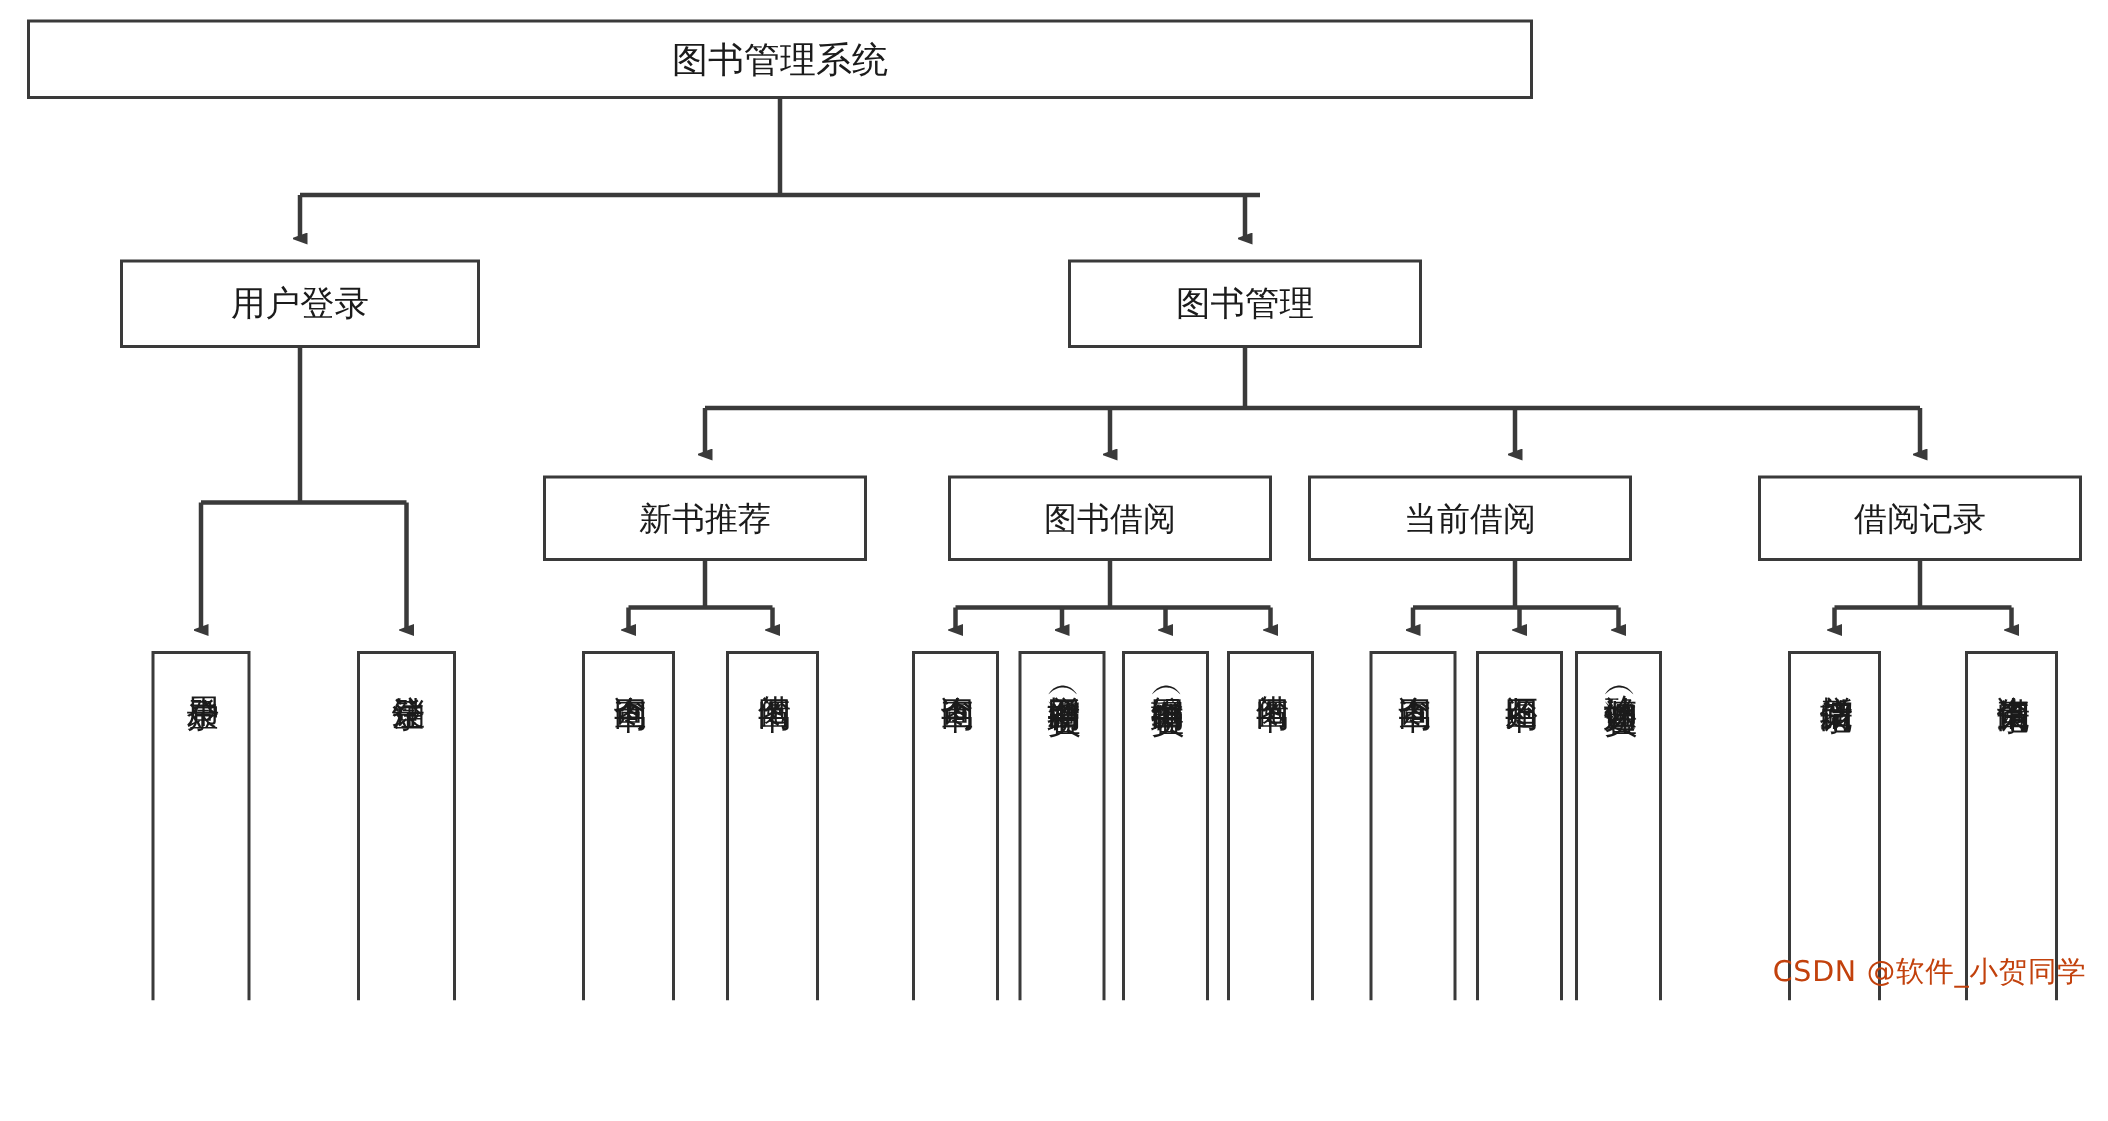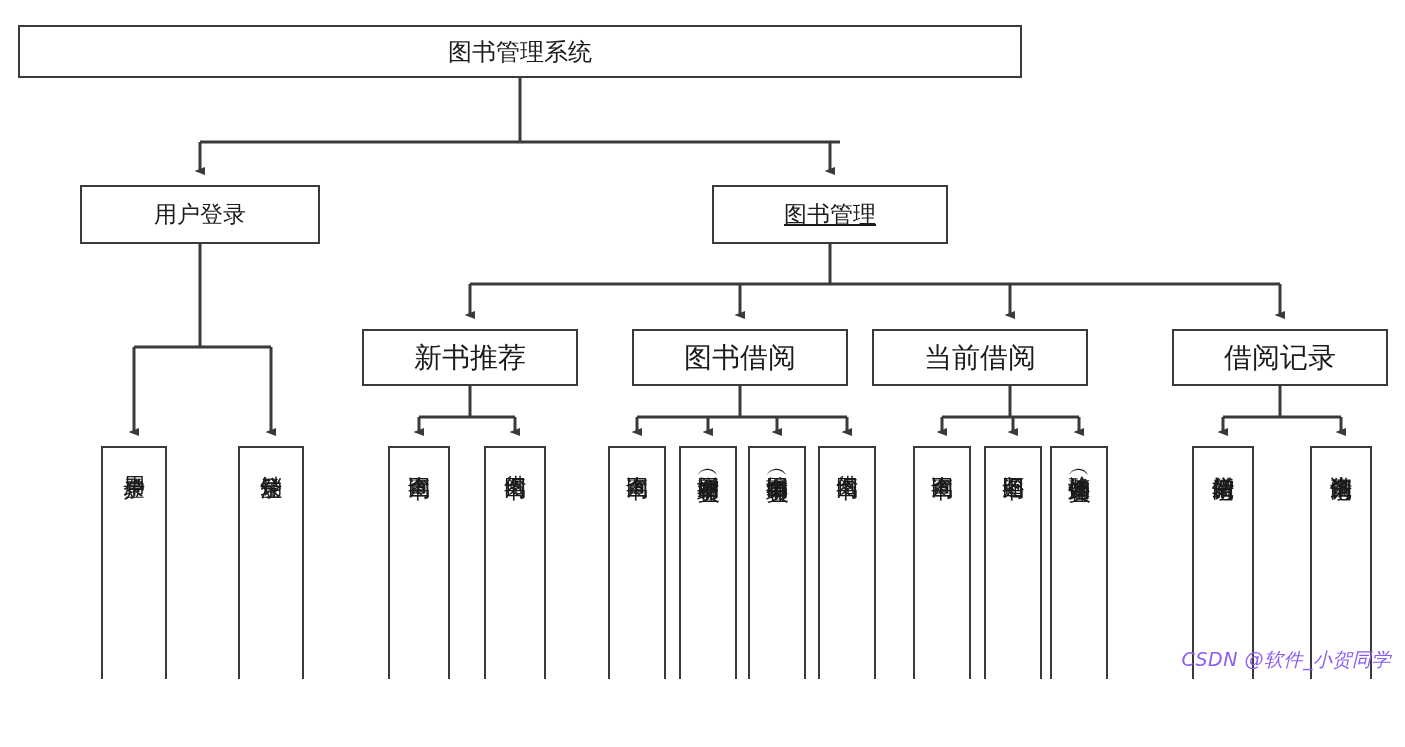--- a/index.html
+++ b/index.html
@@ -9,21 +9,20 @@
   }
   body {
     font-family: "DejaVu Sans", "Liberation Sans", sans-serif;
   }
   #canvas {
     position: relative;
     width: 1405px;
     height: 667px;
     background: #ffffff;
     overflow: hidden;
-    margin-top: 12px;
   }
   #edges {
     position: absolute;
     left: 0;
     top: 0;
     width: 1405px;
     height: 747px;
   }
   .node {
     position: absolute;
@@ -35,21 +34,21 @@
     justify-content: center;
     color: #1b1b1b;
   }
   .node.root {
     font-size: 24px;
   }
   .node.level2 {
     font-size: 23px;
   }
   .node.level3 {
-    font-size: 28px;
+    font-size: 22px;
   }
   .leaf {
     position: absolute;
     box-sizing: border-box;
     background: #ffffff;
     border: 2.5px solid #3a3a3a;
     display: flex;
     align-items: flex-start;
     justify-content: center;
     padding-top: 10px;
@@ -126,21 +125,21 @@
       <path d="M1280,374 L1280,405"></path>
       <path d="M1223,405 L1341,405"></path>
       <path d="M1223,405 L1223,420" marker-end="url(#arrow)"></path>
       <path d="M1341,405 L1341,420" marker-end="url(#arrow)"></path>
     </g>
   </svg>
 
   <div class="node root" style="left: 18px; top: 13px; width: 1004px; height: 53px;">图书管理系统</div>
 
   <div class="node level2" style="left: 80px; top: 173px; width: 240px; height: 59px;">用户登录</div>
-  <div class="node level2" style="left: 712px; top: 173px; width: 236px; height: 59px; text-decoration: underline;">图书管理</div>
+  <div class="node level2" style="left: 712px; top: 173px; width: 236px; height: 59px;">图书管理</div>
 
   <div class="node level3" style="left: 362px; top: 317px; width: 216px; height: 57px;">新书推荐</div>
   <div class="node level3" style="left: 632px; top: 317px; width: 216px; height: 57px; text-align: right;">图书借阅</div>
   <div class="node level3" style="left: 872px; top: 317px; width: 216px; height: 57px;">当前借阅</div>
   <div class="node level3" style="left: 1172px; top: 317px; width: 216px; height: 57px;">借阅记录</div>
 
   <div class="leaf" style="left: 101px; top: 434px; width: 66px; height: 299px;">
     <span class="vtext">用户登录</span>
   </div>
   <div class="leaf" style="left: 238px; top: 434px; width: 66px; height: 299px;">
@@ -173,15 +172,15 @@
   <div class="leaf" style="left: 1050px; top: 434px; width: 58px; height: 299px;">
     <span class="vtext">确认归还（管理员）</span>
   </div>
   <div class="leaf" style="left: 1192px; top: 434px; width: 62px; height: 299px;">
     <span class="vtext">新增借阅记录</span>
   </div>
   <div class="leaf" style="left: 1310px; top: 434px; width: 62px; height: 299px;">
     <span class="vtext">查询借阅记录</span>
   </div>
 
-  <div id="watermark" style="color: #8b5cf6; font-style: italic;">CSDN @软件_小贺同学</div>
+  <div id="watermark" style="color: #c2410c;">CSDN @软件_小贺同学</div>
 
 </div>
 
 </body></html>

